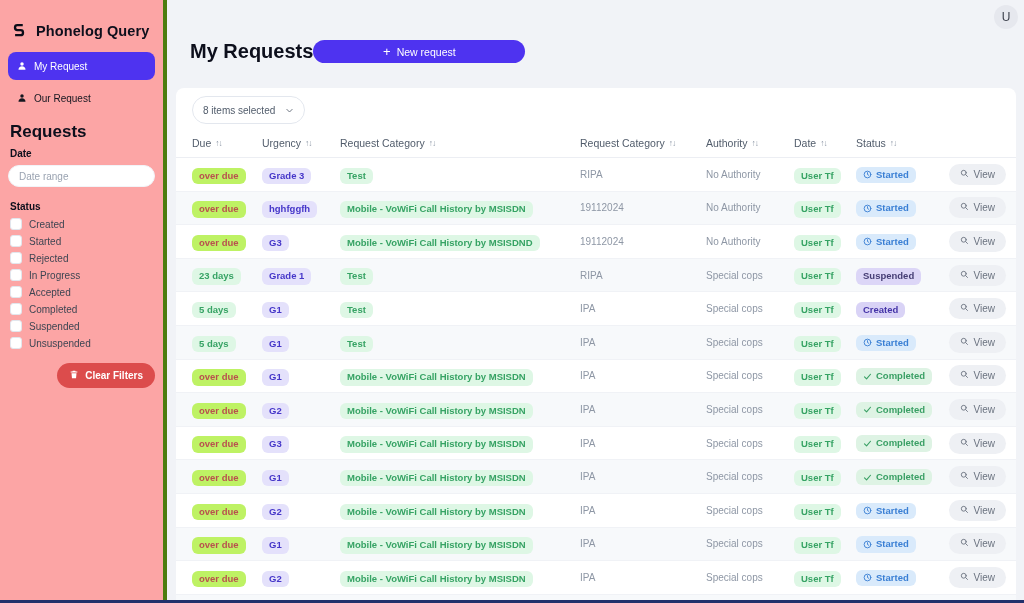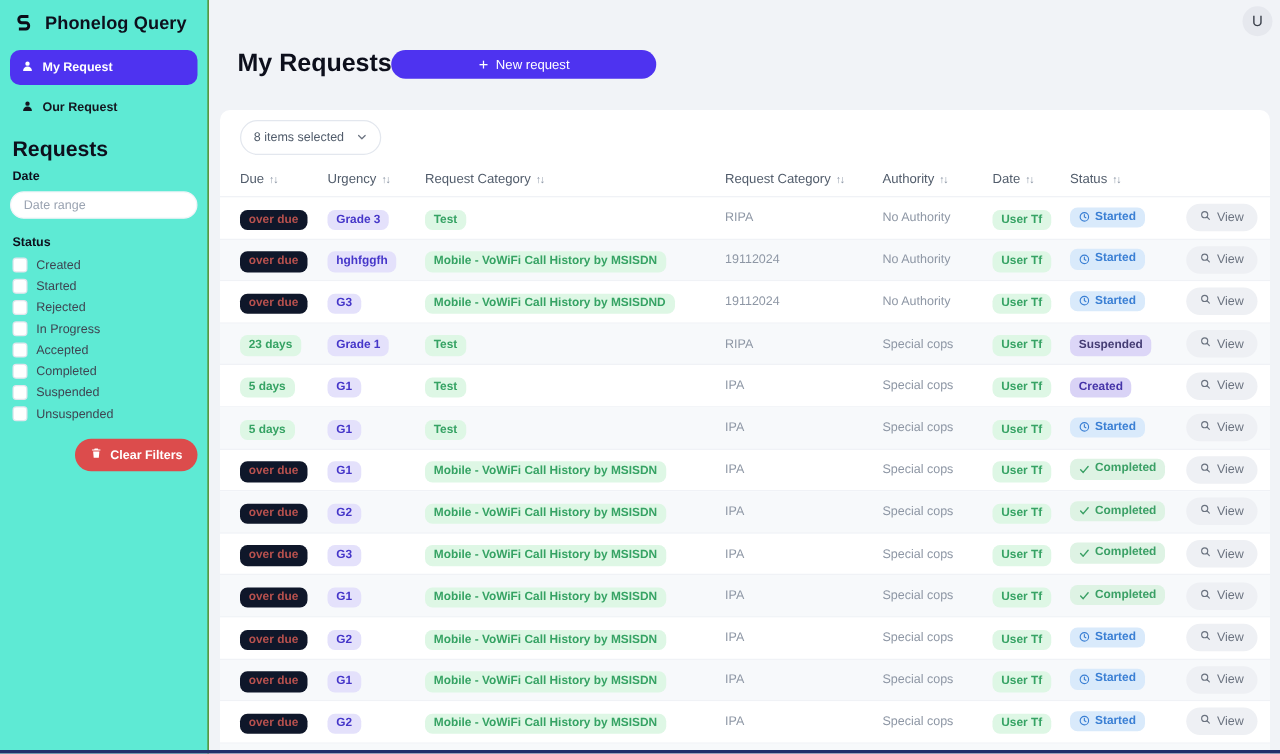--- a/index.html
+++ b/index.html
@@ -2,27 +2,27 @@
 <html><head>
 <meta charset="utf-8">
 <style>
   * { margin:0; padding:0; box-sizing:border-box; }
   html,body { background:#c9ccd4; }
   body { font-family:"Liberation Sans", sans-serif; }
   .app { position:relative; width:1024px; height:603px; background:#f1f3f7; overflow:hidden; }
 
   
   .sidebar { position:absolute; left:0; top:0; width:167px; height:100%;
-    background:#5eead4; border-right:1px solid #4d7c0f; padding:8px 8px; }
+    background:#fca5a5; border-right:4px solid #4d7c0f; padding:20px 8px; }
   .logo-row { display:flex; align-items:center; gap:8px; padding:2px 2px 12px 2px; }
   .logo-mark { display:inline-flex; }
   .logo-title { font-size:14.5px; font-weight:800; color:#0d0f1c; letter-spacing:.1px; }
   .nav-item { display:flex; align-items:center; gap:7px; border-radius:8px;
     padding:5px 9px; margin-bottom:4px; cursor:pointer; }
-  .nav-item .nav-label { font-size:10px; font-weight:700; }
+  .nav-item .nav-label { font-size:10px; font-weight:400; }
   .nav-item.active { background:#4e33f0; }
   .nav-item.active .nav-label { color:#ffffff; }
   .nav-item:not(.active) .nav-label { color:#14161f; }
   .filters-heading { font-size:17px; font-weight:800; color:#0d0f1c; margin:10px 2px 6px; }
   .sub-heading { font-size:10px; font-weight:800; color:#0d0f1c; margin:6px 2px 6px; }
   .date-input { width:100%; height:22px; border:1px solid #f2f4f8; border-radius:12px;
     background:#ffffff; padding:0 10px; font-size:10px; color:#434b58; outline:none;
     font-family:"Liberation Sans", sans-serif; }
   .date-input::placeholder { color:#9aa3b1; }
   .status-list { margin:2px 2px 0; }
@@ -59,21 +59,21 @@
     align-items:center; padding:0 10px 0 16px; }
   .thead { height:30px; color:#515c6b; font-size:10.5px; font-weight:400;
     border-bottom:1px solid #eceef3; margin-top:4px; }
   .th { display:flex; align-items:center; gap:4px; cursor:pointer; }
   .sort-glyph { font-size:8.5px; color:#8d97a6; letter-spacing:-1px; }
   .tbody .trow { height:33.6px; border-bottom:1px solid #f0f2f6; background:#ffffff; }
   .tbody .trow.alt { background:#f7f9fb; }
 
   .pill { display:inline-flex; align-items:center; gap:4px; width:fit-content;
     border-radius:6px; padding:3px 7px; font-size:9.5px; font-weight:700; line-height:1.1; }
-  .pill-red    { background:#0f172a; color:#b8514e;text-align:right; }
+  .pill-red    { background:#bef264; color:#b8514e;text-align:right; }
   .pill-green  { background:#def7e5; color:#36a364; }
   .pill-indigo { background:#e4e1fb; color:#4536c9; }
   .plain-cell  { font-size:10px; color:#8e97a5; }
   .st-started   { background:#d9eafb; color:#3a7fd4; }
   .st-completed { background:#def3e4; color:#3aa065; }
   .st-suspended { background:#dcd6f7; color:#453d74; }
   .st-created   { background:#d9d3f6; color:#4534a8; }
   .st-icon { display:inline-flex; align-items:center; }
   .view-cell { display:flex; justify-content:flex-end; }
   .view-btn { display:inline-flex; align-items:center; gap:5px; background:#eef0f4;

